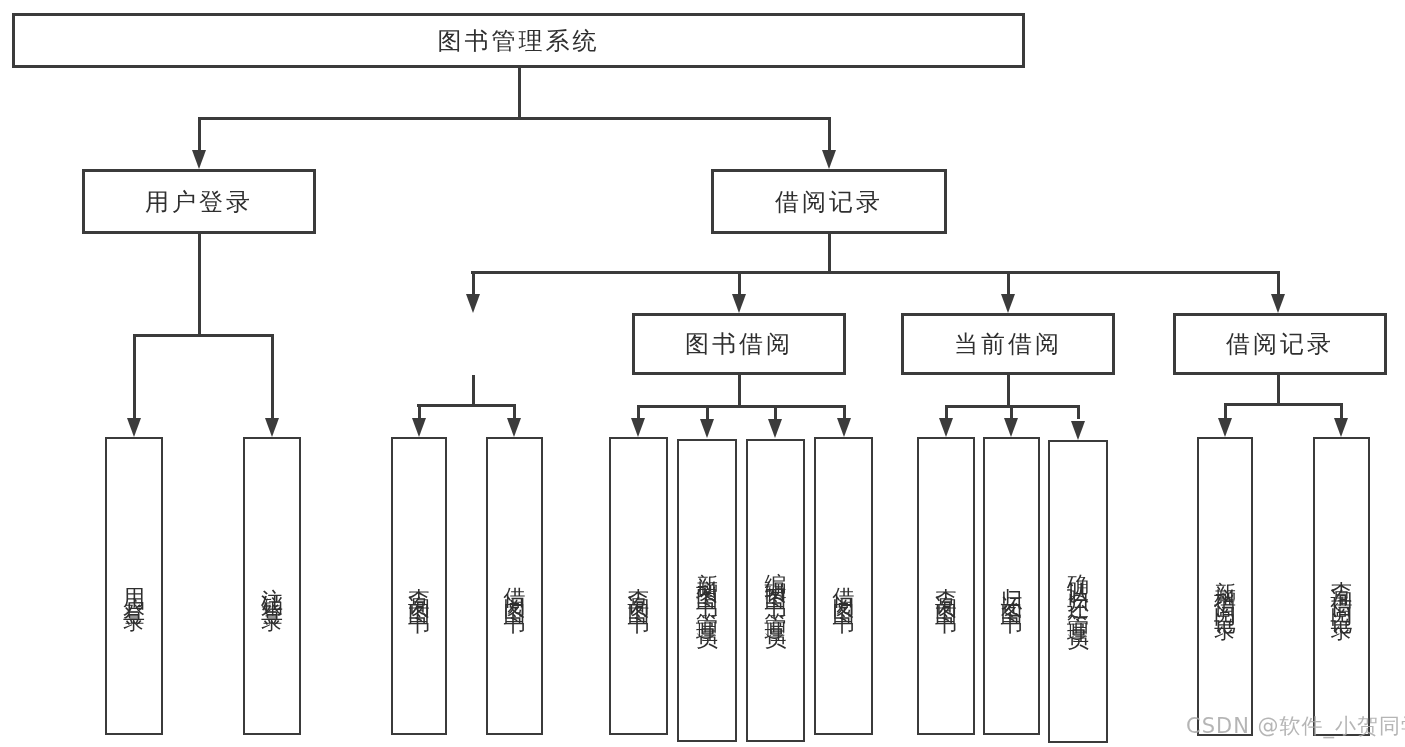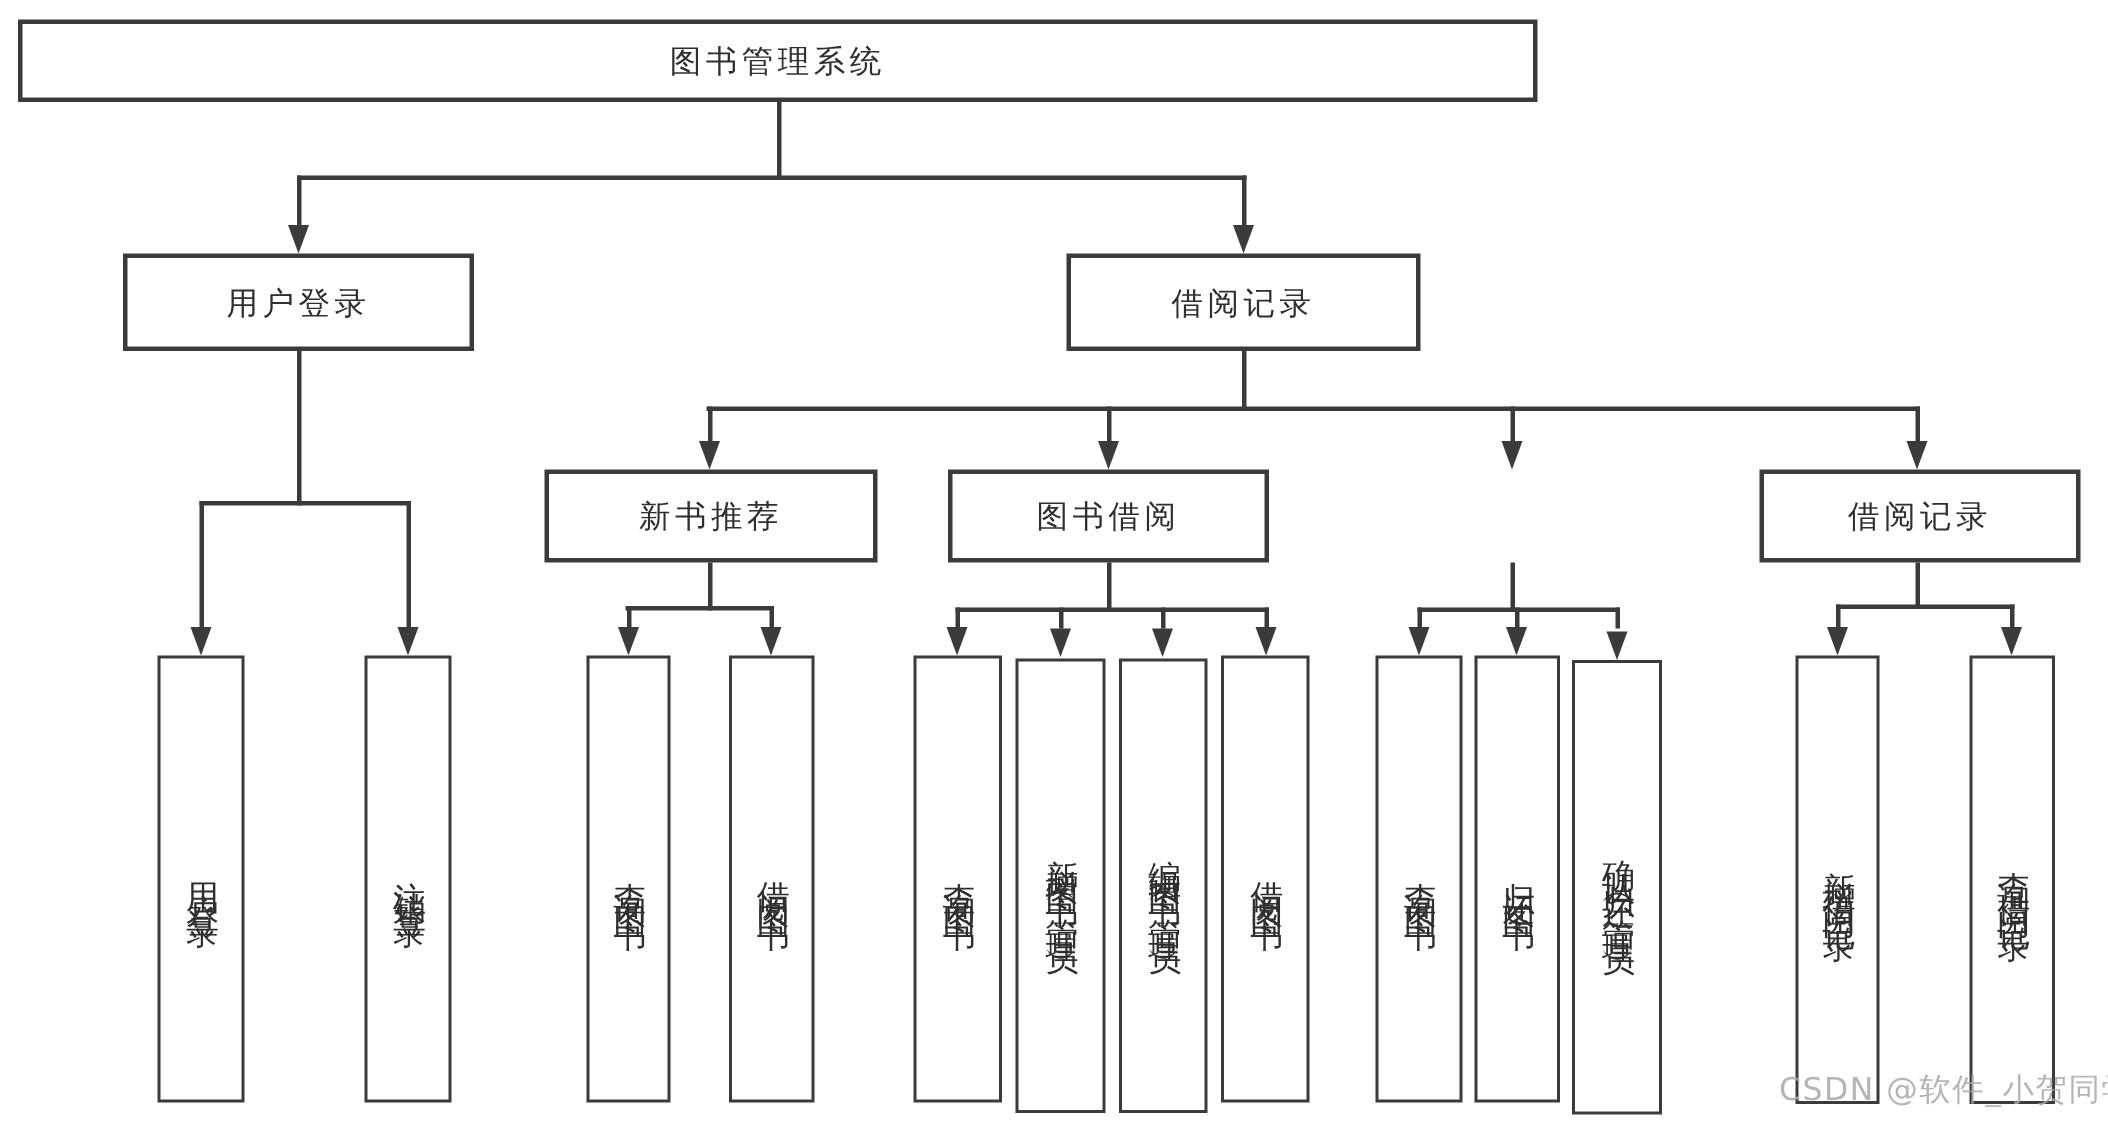--- a/index.html
+++ b/index.html
@@ -22,21 +22,21 @@
   }
   .box {
     position: absolute;
     box-sizing: border-box;
     border: 3px solid var(--line);
     background: #fff;
     display: flex;
     align-items: center;
     justify-content: center;
     color: var(--text);
-    font-size: 21px;
+    font-size: 24px;
     letter-spacing: 3px;
     white-space: nowrap;
   }
   .leaf {
     border-width: 2.5px;
     writing-mode: vertical-rl;
     font-size: 22px;
     letter-spacing: 8px;
     line-height: 1;
   }
@@ -105,25 +105,25 @@
   <div class="hline" style="left:471px; top:271px; width:809px;"></div>
   <div class="vline" style="left:471.5px; top:271px; height:24px;"></div>
   <div class="arrow" style="left:465.5px; top:294px;"></div>
   <div class="vline" style="left:737.5px; top:271px; height:24px;"></div>
   <div class="arrow" style="left:731.5px; top:294px;"></div>
   <div class="vline" style="left:1006.5px; top:271px; height:24px;"></div>
   <div class="arrow" style="left:1000.5px; top:294px;"></div>
   <div class="vline" style="left:1277px; top:271px; height:24px;"></div>
   <div class="arrow" style="left:1271px; top:294px;"></div>
 
-  <div class="box" style="left:363px; top:313px; width:222px; height:62px;">
-    <span>新书推荐</span>
-  </div>
   <div class="box" style="left:632px; top:313px; width:214px; height:62px;">
     <span>图书借阅</span>
+  </div>
+  <div class="box" style="left:901px; top:313px; width:214px; height:62px;">
+    <span>当前借阅</span>
   </div>
   <div class="box" style="left:1173px; top:313px; width:214px; height:62px;">
     <span>借阅记录</span>
   </div>
 
   <div class="vline" style="left:472px; top:375px; height:32px;"></div>
   <div class="hline" style="left:417px; top:404px; width:99px;"></div>
   <div class="vline" style="left:417.5px; top:404px; height:15px;"></div>
   <div class="arrow" style="left:411.5px; top:418px;"></div>
   <div class="vline" style="left:512.5px; top:404px; height:15px;"></div>

